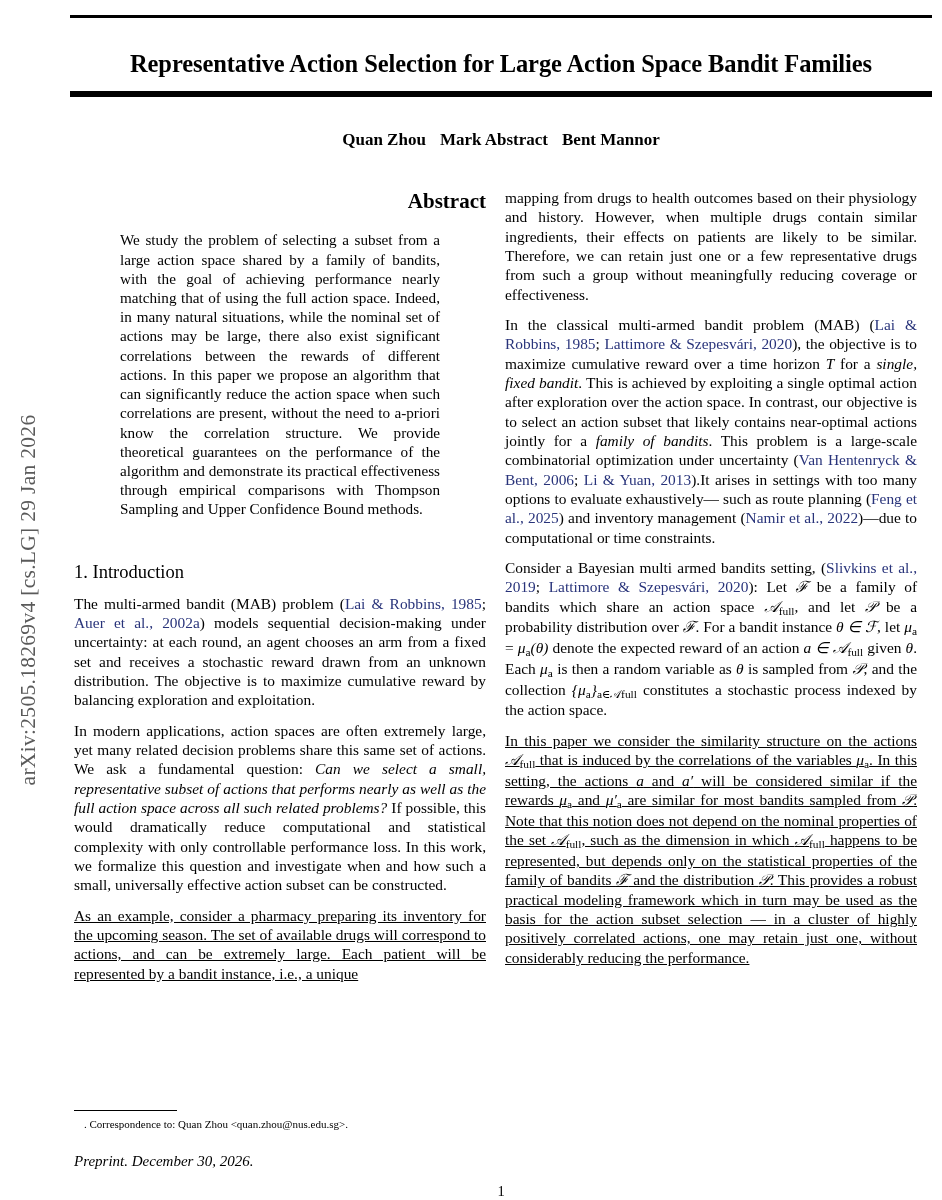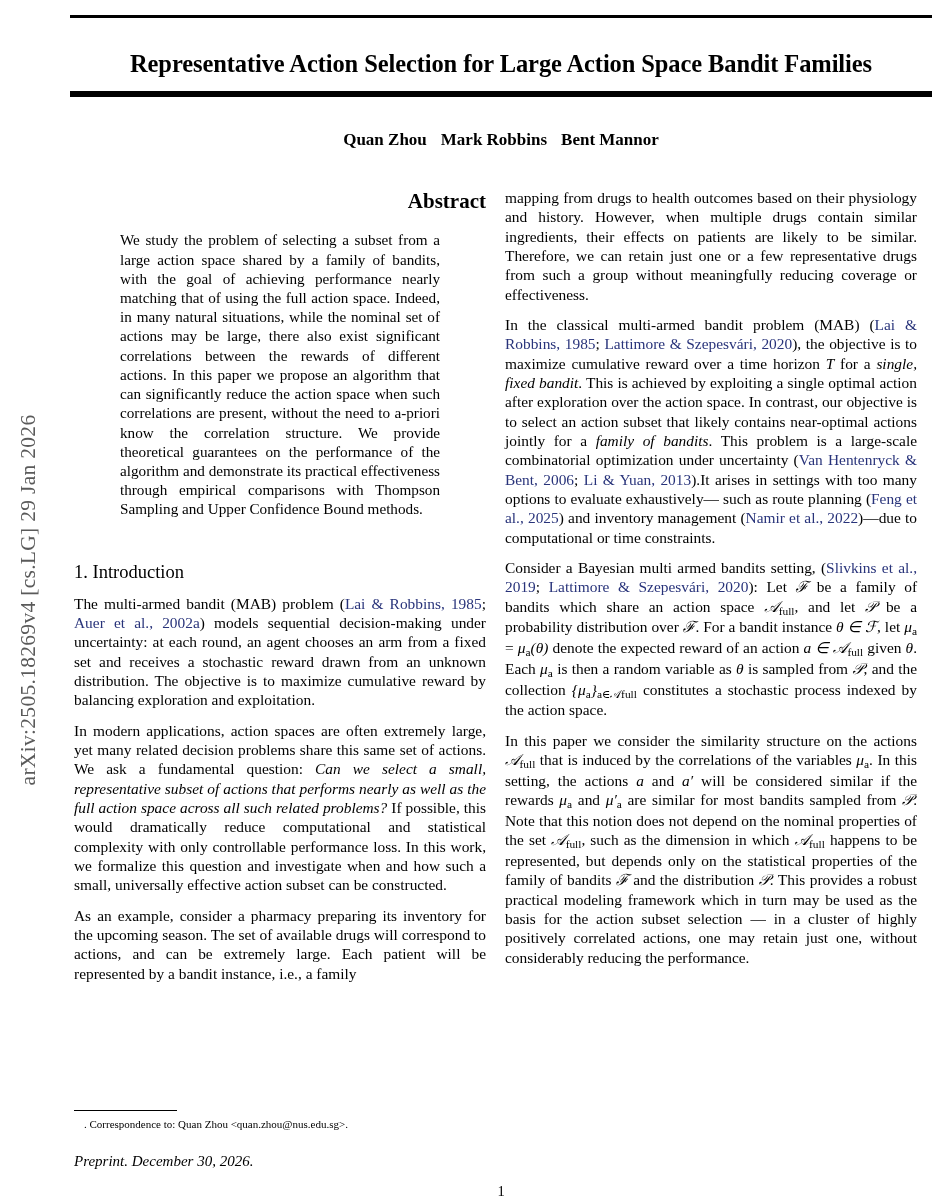--- a/index.html
+++ b/index.html
@@ -122,21 +122,21 @@
     margin: 42px 0 10px 0;
     font-size: 18.5px;
     font-weight: normal;
     text-align: left;
   }
 
   p.para {
     margin: 0 0 11px 0;
     text-indent: 0;
   }
-  p.para:last-child { margin-bottom: 4px; }
+  p.para:last-child { margin-bottom: 4px; text-decoration: underline; }
 
   .cite { color: #28337a; }
   .it { font-style: italic; }
   .mathit { font-style: italic; font-family: "Liberation Serif", serif; }
   .cal { font-style: italic; font-family: "Liberation Serif", serif; }
   .sub { font-size: 0.74em; vertical-align: -0.22em; }
 
   
   #footnote-area {
     position: absolute;
@@ -181,33 +181,33 @@
 
 <div id="page">
 
   <div class="rule-top"></div>
 
   <h1 id="paper-title">Representative Action Selection for Large Action Space Bandit Families</h1>
 
   <div class="rule-below-title"></div>
 
   <div id="authors">
-    <span class="author">Quan Zhou</span><span class="author">Mark Robbins</span><span class="author">Bent Mannor</span>
+    <span class="author">Quan Zhou</span><span class="author">Mark Abstract</span><span class="author">Bent Mannor</span>
   </div>
 
   <div class="col" id="col-left">
     <h2 class="abstract-heading">Abstract</h2>
     <p class="abstract-body">We study the problem of selecting a subset from a large action space shared by a family of bandits, with the goal of achieving performance nearly matching that of using the full action space. Indeed, in many natural situations, while the nominal set of actions may be large, there also exist significant correlations between the rewards of different actions. In this paper we propose an algorithm that can significantly reduce the action space when such correlations are present, without the need to a-priori know the correlation structure. We provide theoretical guarantees on the performance of the algorithm and demonstrate its practical effectiveness through empirical comparisons with Thompson Sampling and Upper Confidence Bound methods.</p>
 
     <h2 class="section-heading">1. Introduction</h2>
 
     <div id="left-paras">
         <p class="para"><span>The multi-armed bandit (MAB) problem (</span><span class="cite">Lai &amp; Robbins, 1985</span><span>; </span><span class="cite">Auer et al., 2002a</span><span>) models sequential decision-making under uncertainty: at each round, an agent chooses an arm from a fixed set and receives a stochastic reward drawn from an unknown distribution. The objective is to maximize cumulative reward by balancing exploration and exploitation.</span></p>
         <p class="para"><span>In modern applications, action spaces are often extremely large, yet many related decision problems share this same set of actions. We ask a fundamental question: </span><span class="it">Can we select a small, representative subset of actions that performs nearly as well as the full action space across all such related problems?</span><span> If possible, this would dramatically reduce computational and statistical complexity with only controllable performance loss. In this work, we formalize this question and investigate when and how such a small, universally effective action subset can be constructed.</span></p>
-        <p class="para"><span>As an example, consider a pharmacy preparing its inventory for the upcoming season. The set of available drugs will correspond to actions, and can be extremely large. Each patient will be represented by a bandit instance, i.e., a family</span></p>
+        <p class="para"><span>As an example, consider a pharmacy preparing its inventory for the upcoming season. The set of available drugs will correspond to actions, and can be extremely large. Each patient will be represented by a bandit instance, i.e., a unique</span></p>
       </div>
   </div>
 
   <div class="col" id="col-right">
     <div id="right-paras">
         <p class="para"><span>mapping from drugs to health outcomes based on their physiology and history. However, when multiple drugs contain similar ingredients, their effects on patients are likely to be similar. Therefore, we can retain just one or a few representative drugs from such a group without meaningfully reducing coverage or effectiveness.</span></p>
         <p class="para"><span>In the classical multi-armed bandit problem (MAB) (</span><span class="cite">Lai &amp; Robbins, 1985</span><span>; </span><span class="cite">Lattimore &amp; Szepesvári, 2020</span><span>), the objective is to maximize cumulative reward over a time horizon </span><span class="mathit">T</span><span> for a </span><span class="it">single, fixed bandit</span><span>. This is achieved by exploiting a single optimal action after exploration over the action space. In contrast, our objective is to select an action subset that likely contains near-optimal actions jointly for a </span><span class="it">family of bandits</span><span>. This problem is a large-scale combinatorial optimization under uncertainty (</span><span class="cite">Van Hentenryck &amp; Bent, 2006</span><span>; </span><span class="cite">Li &amp; Yuan, 2013</span><span>).It arises in settings with too many options to evaluate exhaustively— such as route planning (</span><span class="cite">Feng et al., 2025</span><span>) and inventory management (</span><span class="cite">Namir et al., 2022</span><span>)—due to computational or time constraints.</span></p>
         <p class="para"><span>Consider a Bayesian multi armed bandits setting, (</span><span class="cite">Slivkins et al., 2019</span><span>; </span><span class="cite">Lattimore &amp; Szepesvári, 2020</span><span>): Let </span><span class="cal">ℱ</span><span> be a family of bandits which share an action space </span><span class="cal">𝒜</span><span class="sub">full</span><span>, and let </span><span class="cal">𝒫</span><span> be a probability distribution over </span><span class="cal">ℱ</span><span>. For a bandit instance </span><span class="mathit">θ ∈ ℱ</span><span>, let </span><span class="mathit">μ</span><span class="sub">a</span><span> = </span><span class="mathit">μ</span><span class="sub">a</span><span class="mathit">(θ)</span><span> denote the expected reward of an action </span><span class="mathit">a ∈ </span><span class="cal">𝒜</span><span class="sub">full</span><span> given </span><span class="mathit">θ</span><span>. Each </span><span class="mathit">μ</span><span class="sub">a</span><span> is then a random variable as </span><span class="mathit">θ</span><span> is sampled from </span><span class="cal">𝒫</span><span>, and the collection </span><span class="mathit">{μ</span><span class="sub">a</span><span class="mathit">}</span><span class="sub">a∈𝒜full</span><span> constitutes a stochastic process indexed by the action space.</span></p>
         <p class="para"><span>In this paper we consider the similarity structure on the actions </span><span class="cal">𝒜</span><span class="sub">full</span><span> that is induced by the correlations of the variables </span><span class="mathit">μ</span><span class="sub">a</span><span>. In this setting, the actions </span><span class="mathit">a</span><span> and </span><span class="mathit">a′</span><span> will be considered similar if the rewards </span><span class="mathit">μ</span><span class="sub">a</span><span> and </span><span class="mathit">μ′</span><span class="sub">a</span><span> are similar for most bandits sampled from </span><span class="cal">𝒫</span><span>. Note that this notion does not depend on the nominal properties of the set </span><span class="cal">𝒜</span><span class="sub">full</span><span>, such as the dimension in which </span><span class="cal">𝒜</span><span class="sub">full</span><span> happens to be represented, but depends only on the statistical properties of the family of bandits </span><span class="cal">ℱ</span><span> and the distribution </span><span class="cal">𝒫</span><span>. This provides a robust practical modeling framework which in turn may be used as the basis for the action subset selection — in a cluster of highly positively correlated actions, one may retain just one, without considerably reducing the performance.</span></p>
       </div>

